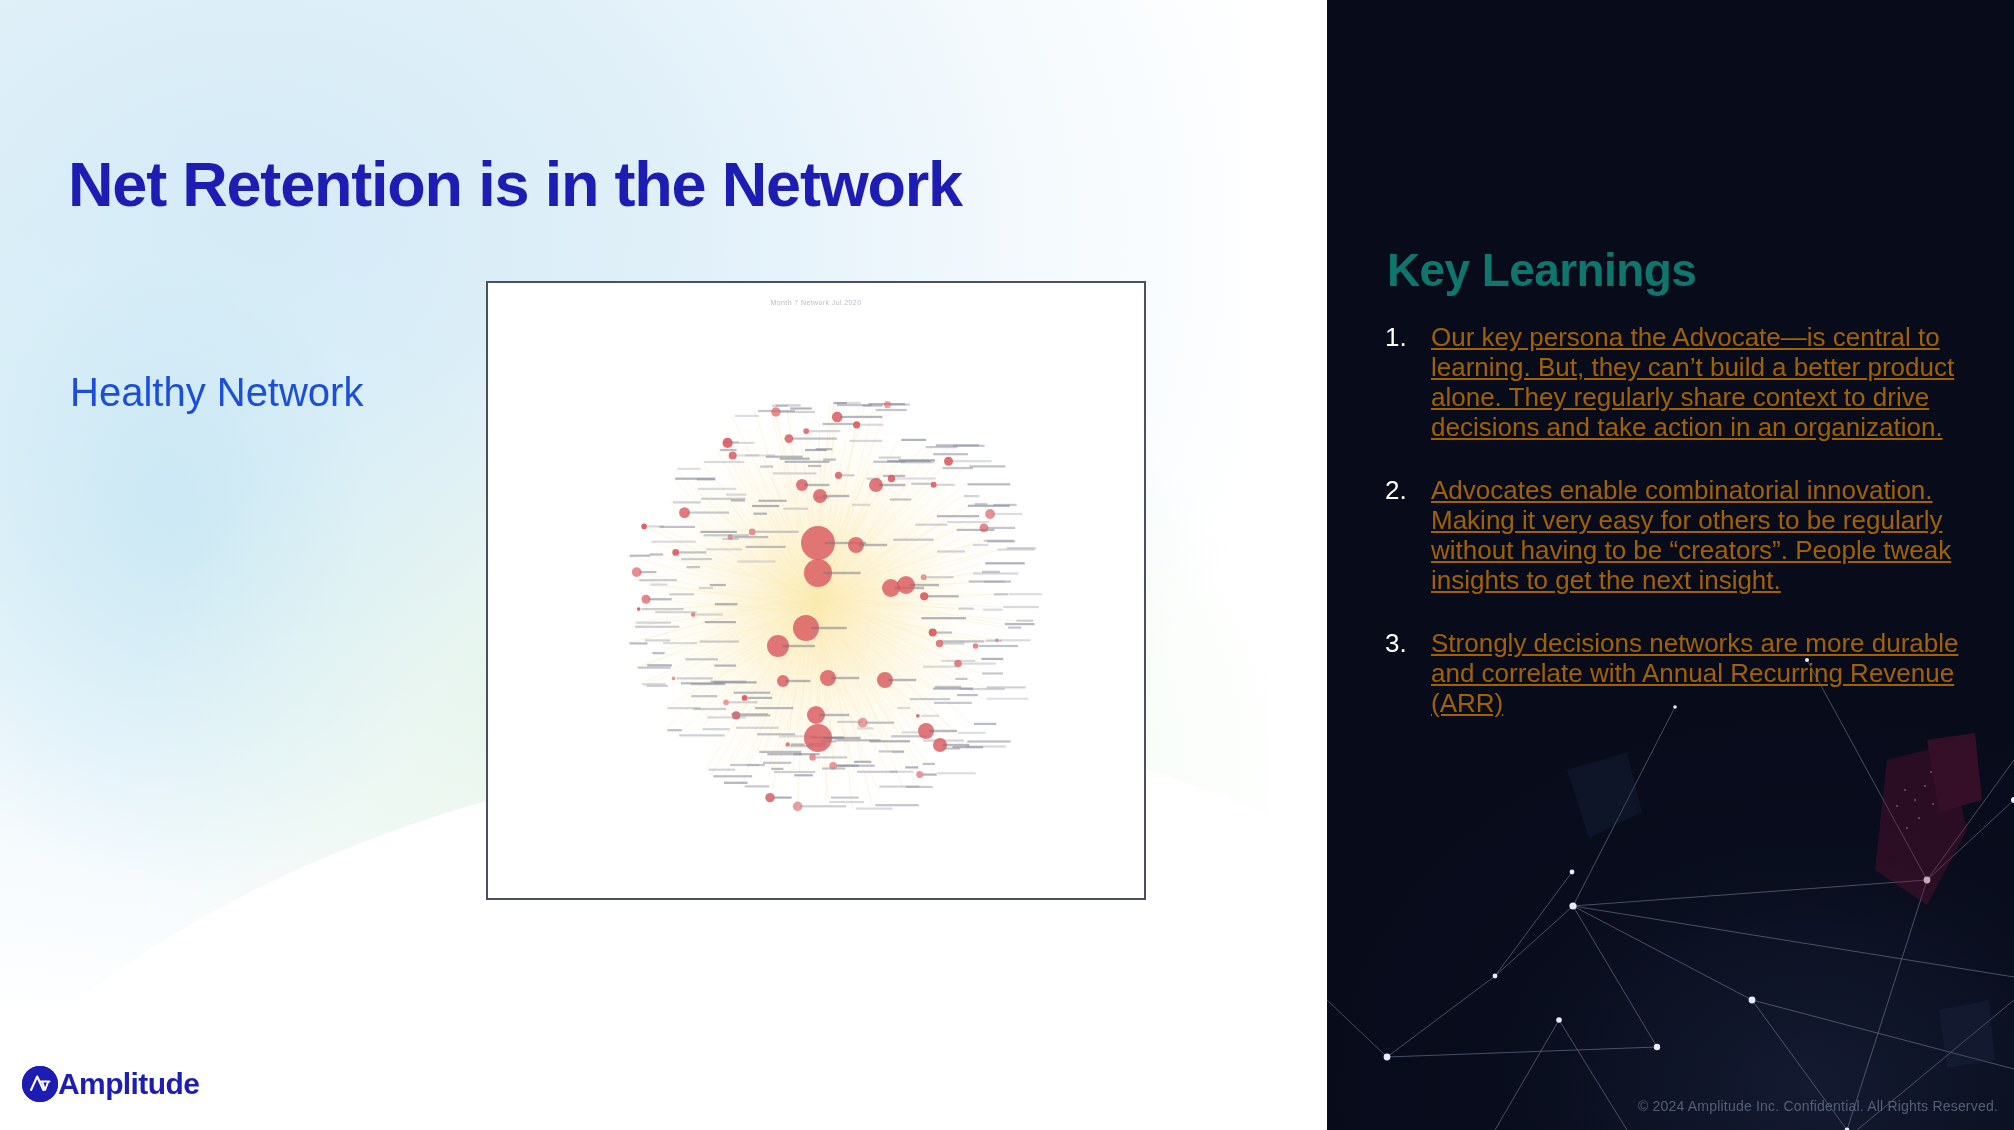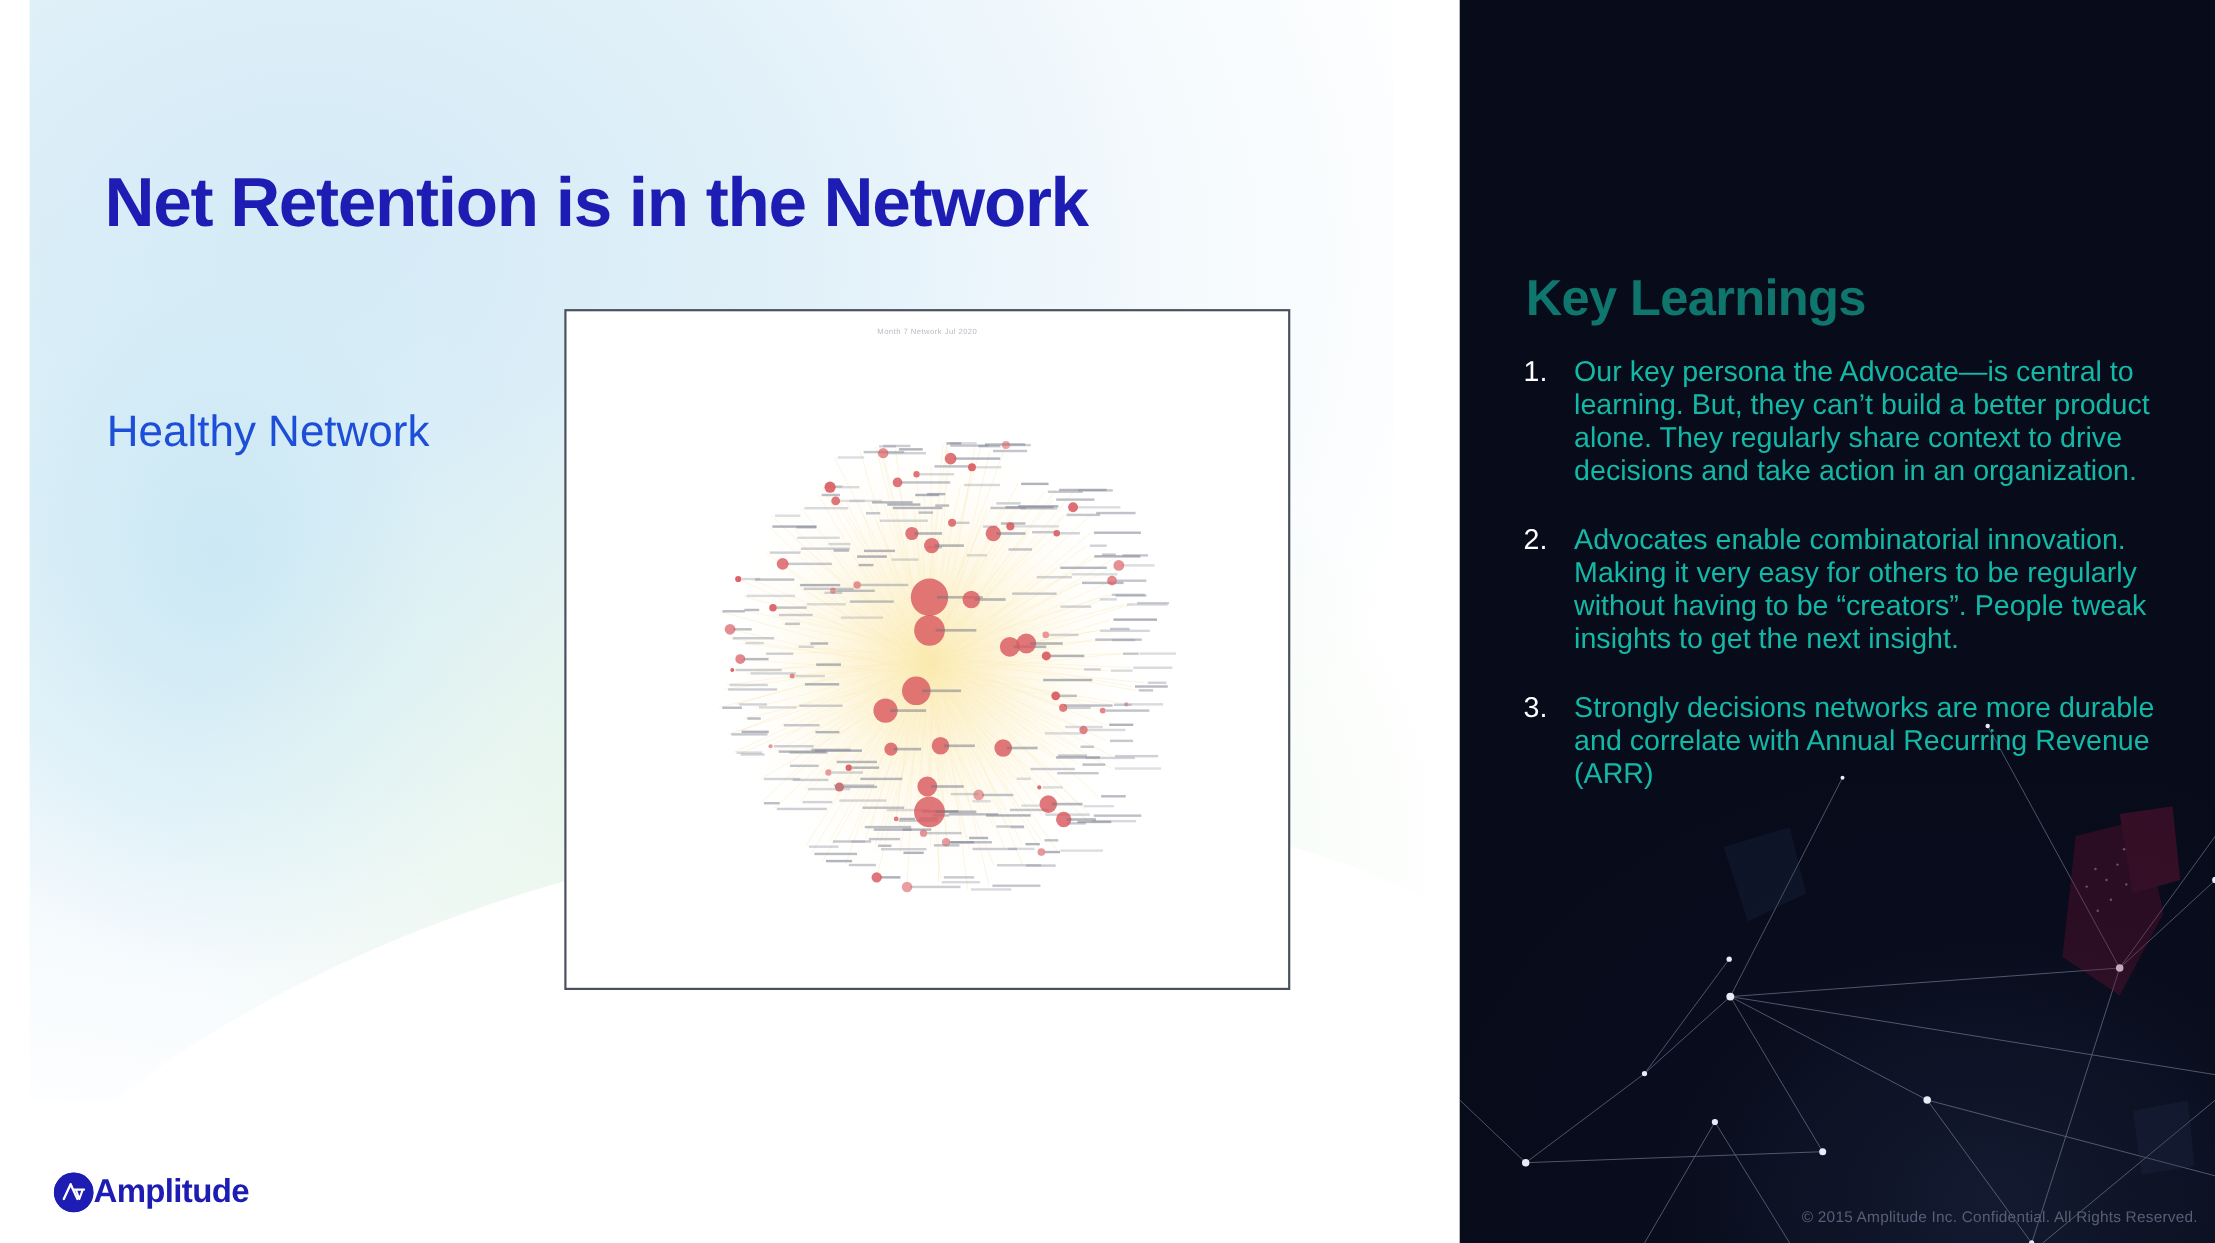--- a/index.html
+++ b/index.html
@@ -22,21 +22,20 @@
   }
 
   
   .left-panel {
     position: absolute;
     left: 0; top: 0;
     width: 1327px;
     height: 1130px;
     background: #ffffff;
     overflow: hidden;
-    margin-left: 27px;
   }
   .wash-blue {
     position: absolute;
     left: -260px; top: -320px;
     width: 1500px; height: 1320px;
     background: radial-gradient(ellipse at 34% 42%,
         rgba(209,233,246,0.95) 0%,
         rgba(216,236,247,0.80) 30%,
         rgba(229,242,250,0.45) 55%,
         rgba(255,255,255,0) 76%);
@@ -208,23 +207,24 @@
   }
   .kl-num {
     width: 46px;
     flex: none;
     font-size: 26px;
     color: #ffffff;
     line-height: 1.155;
   }
   .kl-text {
     font-size: 26px;
-    color: #14b8a6;
+    color: #a16207;
     line-height: 1.155;
     max-width: 530px;
+    text-decoration: underline;
   }
   .footer-copy {
     position: absolute;
     right: 16px;
     bottom: 16px;
     font-size: 14px;
     color: #565f77;
     letter-spacing: 0.2px;
     white-space: nowrap;
   }
@@ -664,16 +664,16 @@
       <div class="kl-item">
         <div class="kl-num">2.</div>
         <div class="kl-text">Advocates enable combinatorial innovation. Making it very easy for others to be regularly without having to be “creators”. People tweak insights to get the next insight.</div>
       </div>
       <div class="kl-item">
         <div class="kl-num">3.</div>
         <div class="kl-text">Strongly decisions networks are more durable and correlate with Annual Recurring Revenue (ARR)</div>
       </div>
     </div>
 
-    <div class="footer-copy">© 2015 Amplitude Inc.  Confidential.  All Rights Reserved.</div>
+    <div class="footer-copy">© 2024 Amplitude Inc.  Confidential.  All Rights Reserved.</div>
   </div>
 
 </div>
 
 </body></html>

